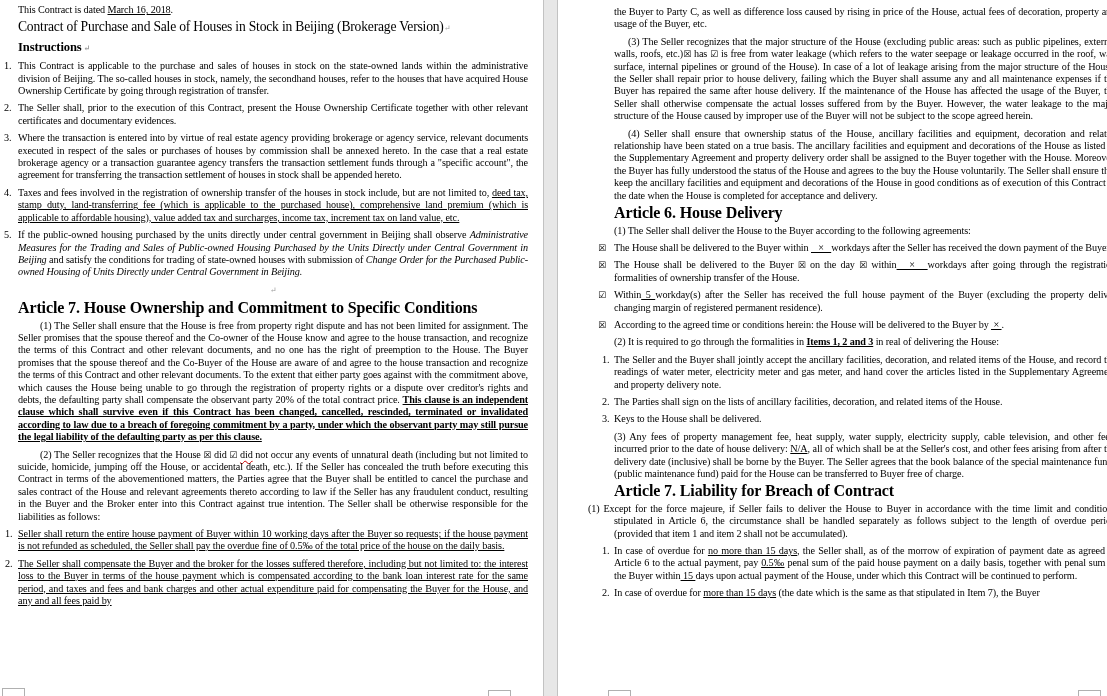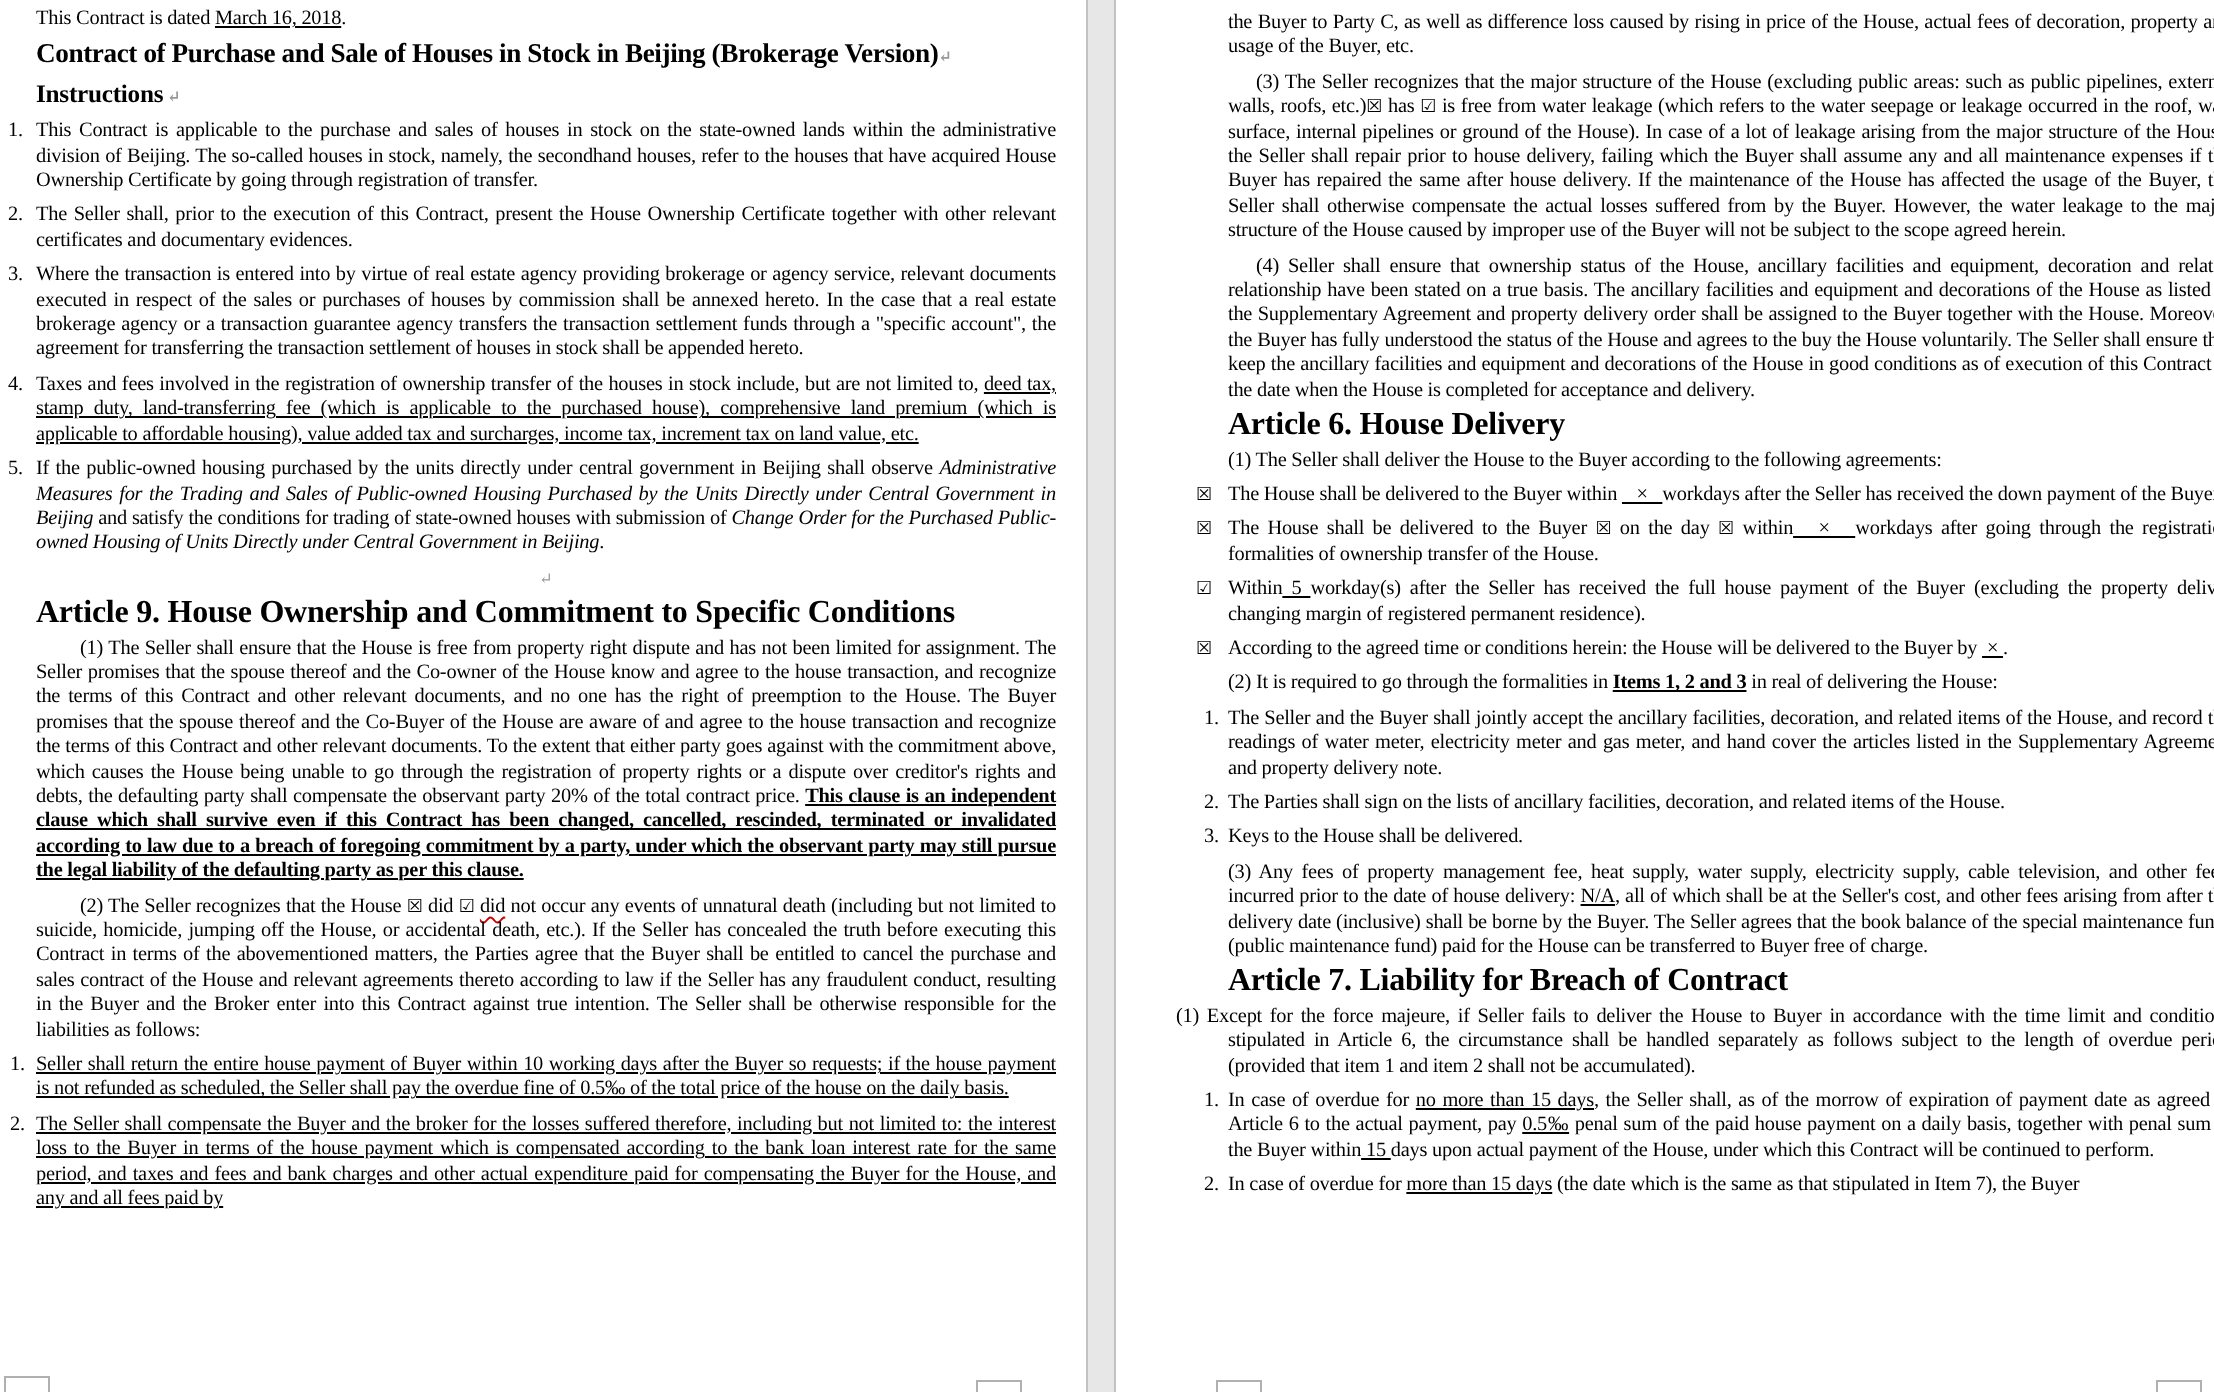--- a/index.html
+++ b/index.html
@@ -8,21 +8,21 @@
     font-family:"Liberation Serif","DejaVu Serif","DejaVu Sans",serif;
     font-size:10.2px;line-height:12.4px;letter-spacing:-0.12px;color:#000;
   }
   .page{position:absolute;top:0;height:696px;background:#fff;box-sizing:border-box;overflow:hidden;}
   .page-left{left:0;width:558px;padding:4px 30px 0 18px;}
   .page-right{left:558px;width:575px;padding:6px 17px 0 56px;}
   .page-gap{position:absolute;left:543px;top:0;width:15px;height:696px;background:#e7e7e7;
     border-left:1px solid #c2c2c2;border-right:1px solid #c2c2c2;box-sizing:border-box;}
   .crop{position:absolute;width:23px;height:20px;border:1px solid #b0b0b0;background:#fff;box-sizing:border-box;}
   .page p{margin:0 0 5px;text-align:justify;}
-  .title-p{text-align:center;white-space:nowrap;margin:6px -46px 3px -8px;font-weight:bold;
+  .title-p{text-align:center;white-space:nowrap;margin:6px -46px 3px -8px;font-weight:normal;
     font-size:13.6px;letter-spacing:-0.2px;}
   .subtitle-p{text-align:center;font-weight:bold;font-size:12.6px;margin:0 0 7px;}
   .h{font-weight:bold;font-size:16px;margin:7px 0 5px;text-align:left !important;}
   .ind22{text-indent:22px;}
   .ind14{text-indent:14px;}
   .li1{margin-left:14px;text-indent:-14px;margin-bottom:6px;}
   .li2{margin-left:33px;text-indent:-13px;text-decoration:underline;}
   .licb{margin-left:31px;text-indent:-16px;}
   .lin{margin-left:26px;text-indent:-12px;}
   .hang{margin-left:26px;text-indent:-26px;}
@@ -56,21 +56,21 @@
   <p class="p li1"><span class="w14">2.</span><span>The Seller shall, prior to the execution of this Contract, present the House Ownership Certificate together with other relevant certificates and documentary evidences.</span></p>
 
   <p class="p li1"><span class="w14">3.</span><span>Where the transaction is entered into by virtue of real estate agency providing brokerage or agency service, relevant documents executed in respect of the sales or purchases of houses by commission shall be annexed hereto. In the case that a real estate brokerage agency or a transaction guarantee agency transfers the transaction settlement funds through a "specific account", the agreement for transferring the transaction settlement of houses in stock shall be appended hereto.</span></p>
 
   <p class="p li1"><span class="w14">4.</span><span>Taxes and fees involved in the registration of ownership transfer of the houses in stock include, but are not limited to, </span><span class="u">deed tax, stamp duty, land-transferring fee (which is applicable to the purchased house), comprehensive land premium (which is applicable to affordable housing), value added tax and surcharges, income tax, increment tax on land value, etc.</span></p>
 
   <p class="p li1"><span class="w14">5.</span><span>If the public-owned housing purchased by the units directly under central government in Beijing shall observe </span><span class="i">Administrative Measures for the Trading and Sales of Public-owned Housing Purchased by the Units Directly under Central Government in Beijing</span><span> and satisfy the conditions for trading of state-owned houses with submission of </span><span class="i">Change Order for the Purchased Public-owned Housing of Units Directly under Central Government in Beijing</span><span>.</span></p>
 
   <p class="center-mark"><span class="mark">↵</span></p>
 
-  <p class="h">Article 9. House Ownership and Commitment to Specific Conditions</p>
+  <p class="h">Article 7. House Ownership and Commitment to Specific Conditions</p>
 
   <p class="p ind22"><span>(1) The Seller shall ensure that the House is free from property right dispute and has not been limited for assignment. The Seller promises that the spouse thereof and the Co-owner of the House know and agree to the house transaction, and recognize the terms of this Contract and other relevant documents, and no one has the right of preemption to the House. The Buyer promises that the spouse thereof and the Co-Buyer of the House are aware of and agree to the house transaction and recognize the terms of this Contract and other relevant documents. To the extent that either party goes against with the commitment above, which causes the House being unable to go through the registration of property rights or a dispute over creditor's rights and debts, the defaulting party shall compensate the observant party 20% of the total contract price. </span><span class="bu">This clause is an independent clause which shall survive even if this Contract has been changed, cancelled, rescinded, terminated or invalidated according to law due to a breach of foregoing commitment by a party, under which the observant party may still pursue the legal liability of the defaulting party as per this clause.</span></p>
 
   <p class="p ind22"><span>(2) The Seller recognizes that the House </span><span class="cb">☒</span><span> did </span><span class="cb">☑</span><span> </span><span class="wavy">did</span><span> not occur any events of unnatural death (including but not limited to suicide, homicide, jumping off the House, or accidental death, etc.). If the Seller has concealed the truth before executing this Contract in terms of the abovementioned matters, the Parties agree that the Buyer shall be entitled to cancel the purchase and sales contract of the House and relevant agreements thereto according to law if the Seller has any fraudulent conduct, resulting in the Buyer and the Broker enter into this Contract against true intention. The Seller shall be otherwise responsible for the liabilities as follows:</span></p>
 
   <p class="p li2"><span class="w13">1.</span><span>Seller shall return the entire house payment of Buyer within 10 working days after the Buyer so requests; if the house payment is not refunded as scheduled, the Seller shall pay the overdue fine of 0.5‰ of the total price of the house on the daily basis.</span></p>
 
   <p class="p li2"><span class="w13">2.</span><span>The Seller shall compensate the Buyer and the broker for the losses suffered therefore, including but not limited to: the interest loss to the Buyer in terms of the house payment which is compensated according to the bank loan interest rate for the same period, and taxes and fees and bank charges and other actual expenditure paid for compensating the Buyer for the House, and any and all fees paid by</span></p>
 
 </div>

